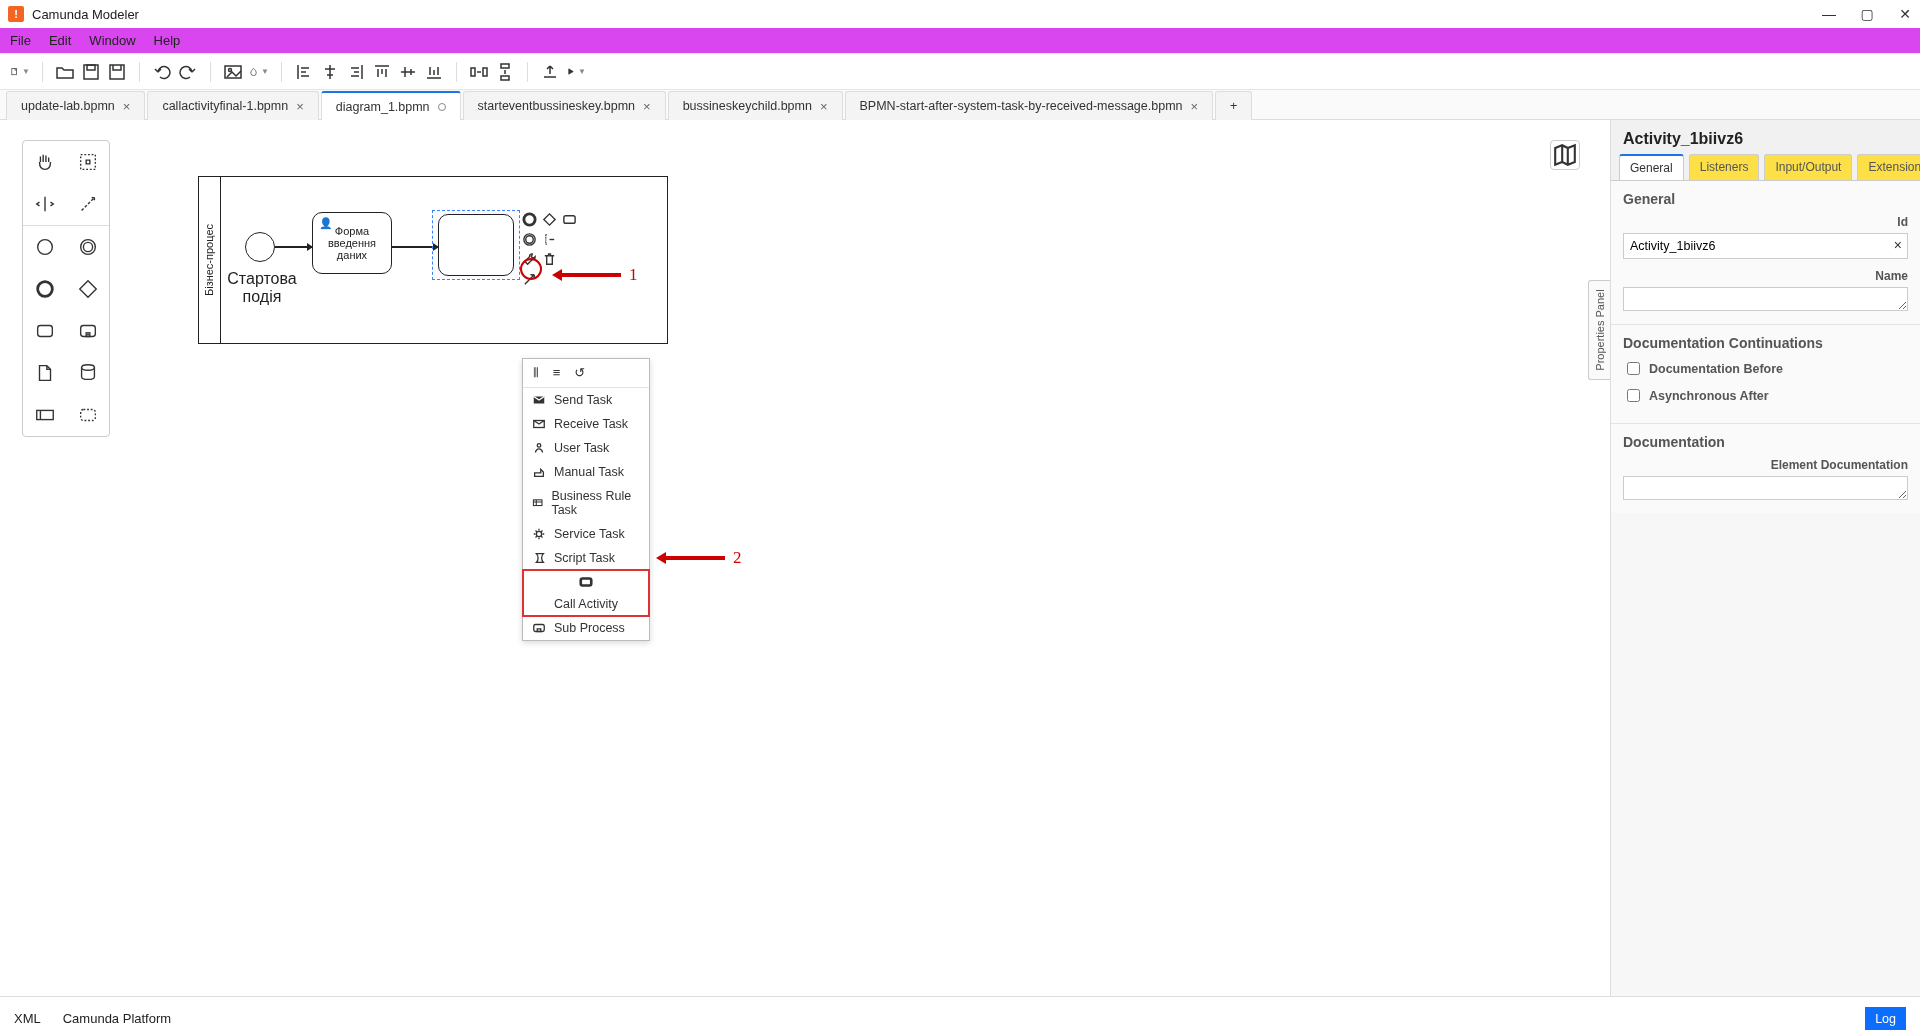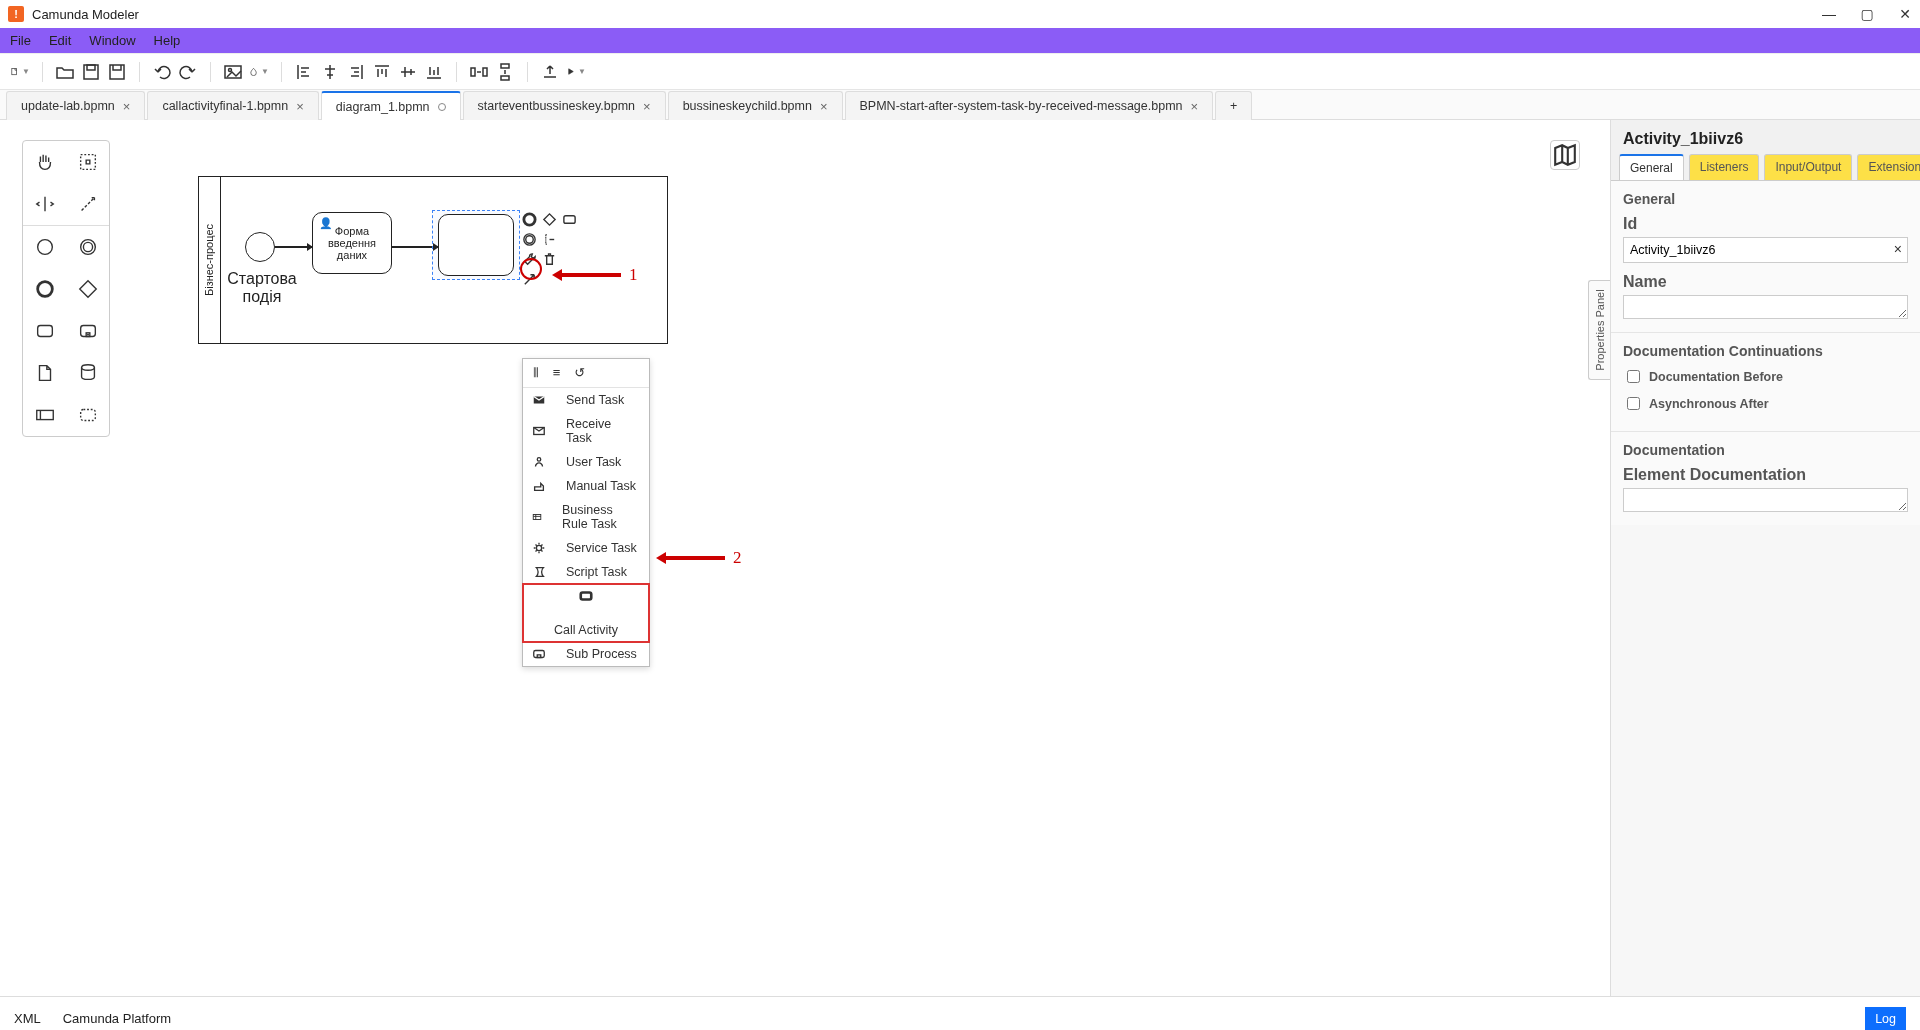--- a/index.html
+++ b/index.html
@@ -1,21 +1,21 @@
 <!DOCTYPE html>
 <html><head>
 <meta charset="utf-8">
 <style>
   * { box-sizing: border-box; }
   html, body { margin:0; padding:0; font-family: Arial, Helvetica, sans-serif; font-size:13px; color:#222; background:#fff; height:100%; }
   .titlebar { height:28px; display:flex; align-items:center; padding:0 8px; background:#fff; }
   .titlebar .logo { width:16px; height:16px; background:#f26522; display:flex; align-items:center; justify-content:center; color:#fff; font-weight:bold; font-size:11px; border-radius:2px; margin-right:8px;}
   .win-controls { margin-left:auto; display:flex; gap:24px; font-size:14px; color:#333;}
   .win-controls span { width:14px; text-align:center; }
-  .menubar { height:26px; display:flex; align-items:center; gap:18px; padding:0 10px; border-bottom:1px solid #eee; background:#8b5cf6;}
+  .menubar { height:26px; display:flex; align-items:center; gap:18px; padding:0 10px; border-bottom:1px solid #eee; background:#d946ef;}
   .toolbar { height:36px; display:flex; align-items:center; gap:6px; padding:0 10px; border-bottom:1px solid #e5e5e5; background:#fff;}
   .tb-btn { width:20px; height:20px; display:flex; align-items:center; justify-content:center; color:#555; position:relative;}
   .tb-sep { width:1px; height:20px; background:#ddd; margin:0 6px;}
   .caret { font-size:8px; color:#888; margin-left:3px;}
   .tabs { height:30px; display:flex; align-items:stretch; border-bottom:1px solid #ddd; background:#fafafa; padding-left:6px;}
   .tab { display:flex; align-items:center; gap:8px; padding:0 14px; border:1px solid #ddd; border-bottom:none; background:#f4f4f4; margin-right:2px; border-radius:3px 3px 0 0; font-size:12.5px; color:#333; position:relative; top:1px;}
   .tab.active { background:#fff; border-top:2px solid #1a73e8;}
   .tab .close { color:#666; font-size:13px;}
   .tab .dirty { width:8px;height:8px;border-radius:50%;border:1.2px solid #888;}
   .tab.add { min-width:26px; justify-content:center;}
@@ -42,36 +42,36 @@
   .ctx-pad { position:absolute; left:522px; top:92px; width:56px;}
   .ctx-row { display:flex; gap:5px; margin-bottom:5px;}
   .ctx-ic { width:15px;height:15px; display:flex; align-items:center; justify-content:center;}
   .wrench-circle { position:absolute; left:520px; top:138px; width:22px;height:22px; border:2px solid #c00; border-radius:50%;}
   .arrow1 { position:absolute; left:552px; top:145px; display:flex; align-items:center;}
   .arrow-line { width:60px; height:4px; background:#c00;}
   .arrow-head { width:0;height:0; border-right:10px solid #c00; border-top:6px solid transparent; border-bottom:6px solid transparent; margin-right:-1px;}
   .ann-num { color:#c00; font-size:17px; margin-left:8px; font-family:"Times New Roman",serif;}
   .type-menu { position:absolute; left:522px; top:238px; width:128px; background:#fff; border:1px solid #bbb; box-shadow:0 2px 6px rgba(0,0,0,.15);}
   .type-menu .hdr { display:flex; gap:14px; padding:6px 10px; border-bottom:1px solid #e3e3e3; color:#333;}
-  .type-item { display:flex; align-items:center; gap:20px; padding:5px 9px; font-size:12.5px; color:#333;}
+  .type-item { display:flex; align-items:center; gap:8px; padding:5px 9px; font-size:12.5px; color:#333;}
   .type-item .ico { width:14px;height:14px; display:flex; align-items:center; justify-content:center;}
   .type-item.hl { outline:2px solid #d33; outline-offset:-1px;flex-direction:column;}
   .arrow2 { position:absolute; left:656px; top:428px; display:flex; align-items:center;}
   .minimap-btn { position:absolute; right:30px; top:20px; width:30px;height:30px; border:1px solid #ccc; border-radius:4px; display:flex; align-items:center; justify-content:center; background:#fff;}
   .prop-handle { position:absolute; right:0; top:160px; width:22px; height:100px; border:1px solid #ccc; border-right:none; background:#fafafa; display:flex; align-items:center; justify-content:center; border-radius:3px 0 0 3px;}
   .prop-handle span { transform:rotate(-90deg); white-space:nowrap; font-size:11px; color:#555;}
   .properties { width:310px; border-left:1px solid #ddd; background:#f7f7f7; overflow-y:auto;}
   .prop-title { padding:10px 12px 6px; font-size:16px; font-weight:bold; background:#f1f1f1;}
   .prop-tabs { display:flex; gap:5px; padding:0 8px; background:#f1f1f1;}
   .prop-tab { padding:5px 10px; font-size:12px; border:1px solid #ccc; border-bottom:none; background:#fde047; border-radius:3px 3px 0 0; color:#555;}
   .prop-tab.active { background:#fff; border-top:2px solid #1a73e8; color:#333;}
   .prop-body { background:#fff; border-top:1px solid #ccc;}
   .prop-section { padding:10px 12px; border-bottom:1px solid #e5e5e5; background:#fafafa;}
   .prop-section h4 { margin:0 0 8px; font-size:14px; color:#555; font-weight:bold;}
-  .field-label { font-size:16px; color:#555; font-weight:bold; margin-bottom:4px; display:block;}
+  .field-label { font-size:12px; color:#555; font-weight:bold; margin-bottom:4px; display:block;text-align:right;}
   .text-input { width:100%; height:26px; border:1px solid #ccc; background:#fff; padding:0 6px; font-size:12.5px;}
   .id-wrap { position:relative;}
   .id-wrap .clear { position:absolute; right:6px; top:4px; color:#333; font-size:14px;}
   .textarea { width:100%; height:24px; border:1px solid #ccc; background:#fff; resize:vertical;}
   .chk { display:flex; align-items:center; gap:6px; font-size:12.5px; color:#555; margin-bottom:8px; font-weight:bold;}
   .chk input { width:13px;height:13px;}
   .statusbar { height:44px; border-top:1px solid #ddd; display:flex; align-items:center; gap:22px; padding:4px 14px; background:#fff;}
   .log-btn { margin-left:auto; background:#0d6efd; color:#fff; padding:5px 10px; font-size:12.5px;}
   svg { stroke:#333; stroke-width:1.5; fill:none;}
   .bold svg { stroke-width:3;}

